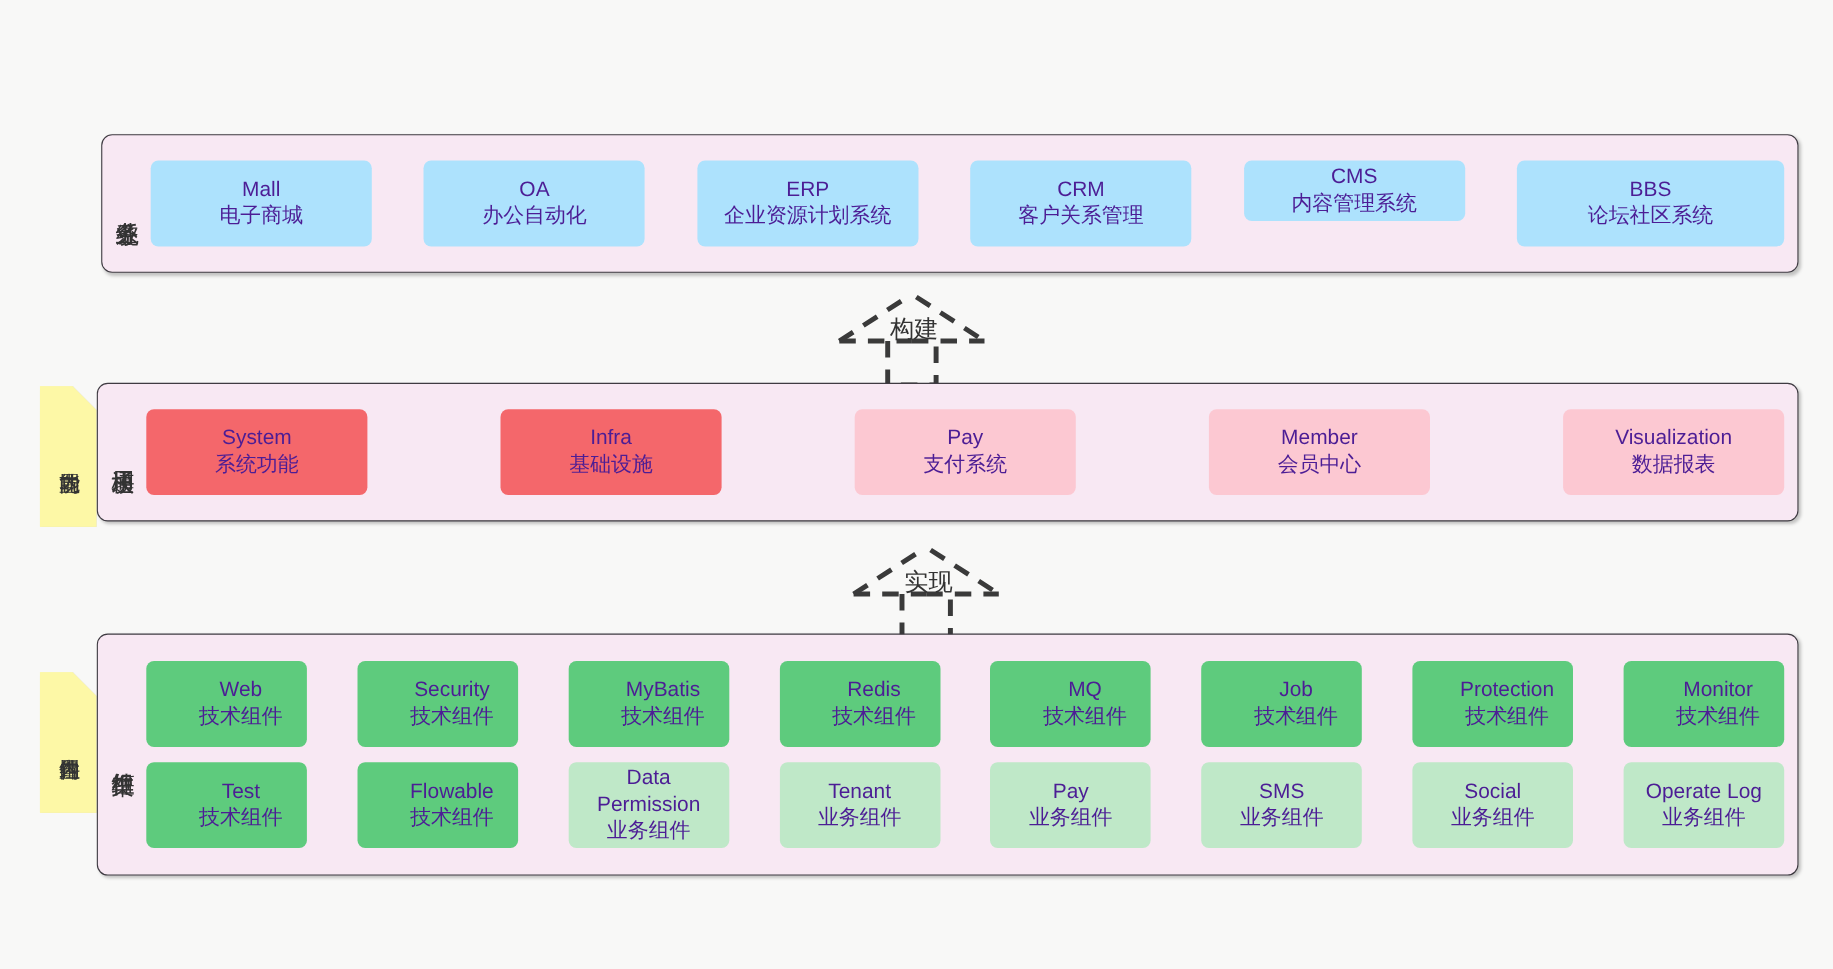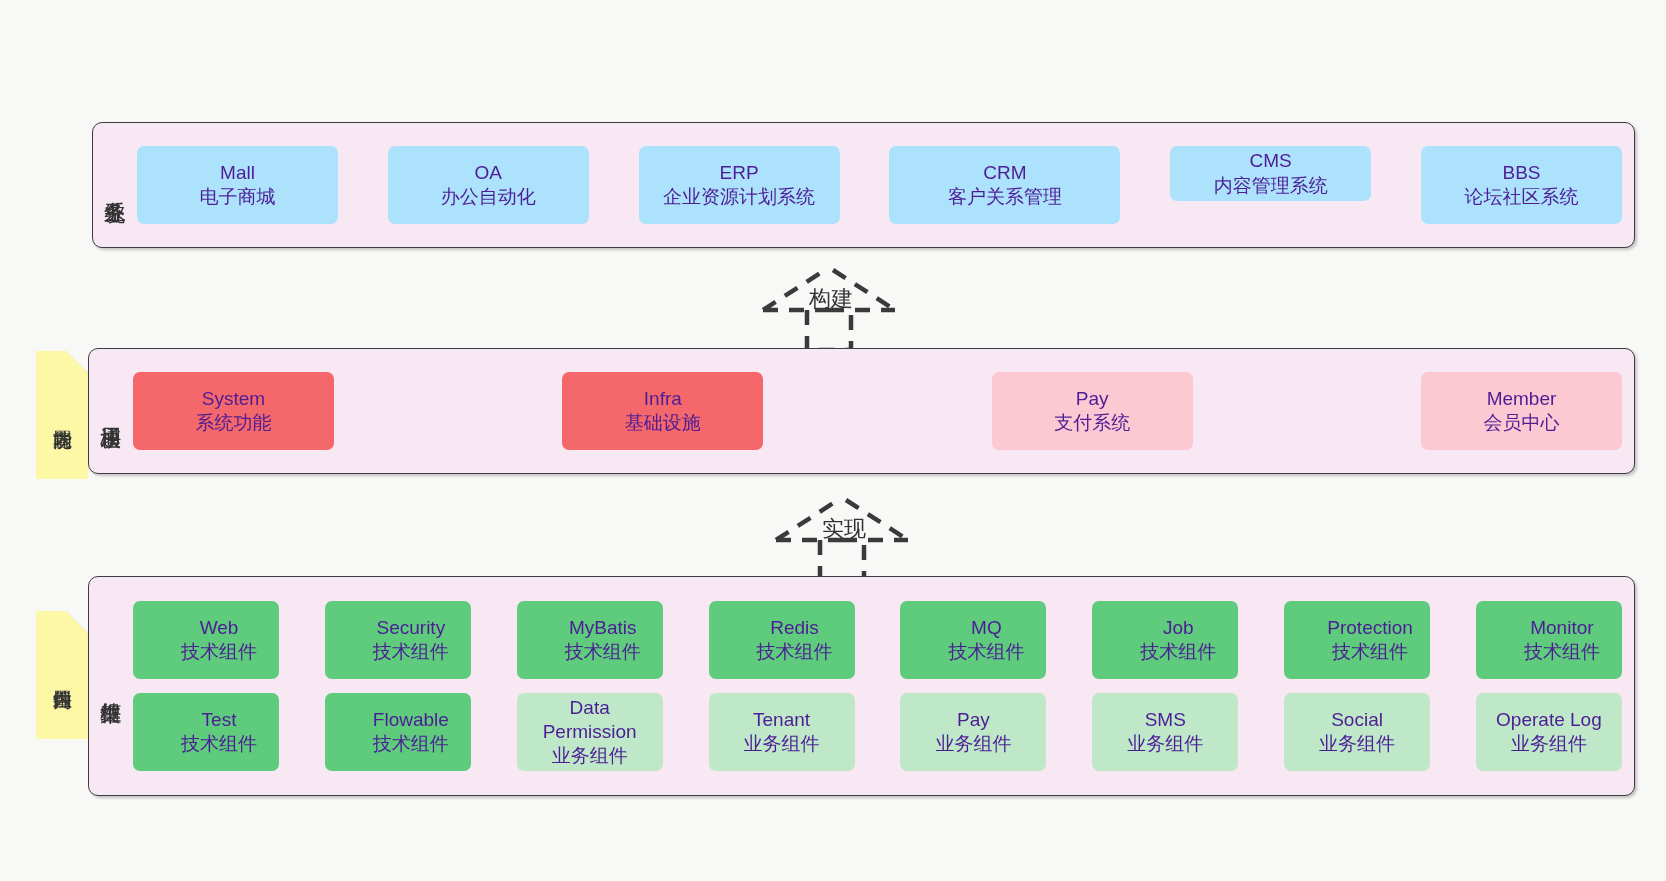--- a/index.html
+++ b/index.html
@@ -141,29 +141,29 @@
           <span class="ln">电子商城</span>
         </div>
         <div class="card c-blue" style="width:201px;height:78px;">
           <span class="ln">OA</span>
           <span class="ln">办公自动化</span>
         </div>
         <div class="card c-blue" style="width:201px;height:78px;">
           <span class="ln">ERP</span>
           <span class="ln">企业资源计划系统</span>
         </div>
-        <div class="card c-blue" style="width:231px;height:78px;">
+        <div class="card c-blue" style="width:201px;height:78px;">
           <span class="ln">CRM</span>
           <span class="ln">客户关系管理</span>
         </div>
         <div class="card c-blue" style="width:201px;height:55px;">
           <span class="ln">CMS</span>
           <span class="ln">内容管理系统</span>
         </div>
-        <div class="card c-blue" style="width:201px;height:78px;">
+        <div class="card c-blue" style="width:243px;height:78px;">
           <span class="ln">BBS</span>
           <span class="ln">论坛社区系统</span>
         </div>
       </div>
     </div>
   </div>
 
   <div class="arrow" style="left:755px; top:262px;">
     <svg width="170" height="90" viewBox="0 0 170 90">
       <path d="M 8 48 L 70 8" fill="none" stroke="#3a3a3a" stroke-width="4.5" stroke-dasharray="15,11"></path>
@@ -193,20 +193,24 @@
           <span class="ln">基础设施</span>
         </div>
         <div class="card c-pink" style="width:201px;height:78px;">
           <span class="ln">Pay</span>
           <span class="ln">支付系统</span>
         </div>
         <div class="card c-pink" style="width:201px;height:78px;">
           <span class="ln">Member</span>
           <span class="ln">会员中心</span>
         </div>
+        <div class="card c-pink" style="width:201px;height:78px;">
+          <span class="ln">Visualization</span>
+          <span class="ln">数据报表</span>
+        </div>
       </div>
     </div>
   </div>
 
   <div class="arrow" style="left:768px; top:492px;">
     <svg width="170" height="90" viewBox="0 0 170 90">
       <path d="M 8 48 L 70 8" fill="none" stroke="#3a3a3a" stroke-width="4.5" stroke-dasharray="15,11"></path>
       <path d="M 78 8 L 140 48" fill="none" stroke="#3a3a3a" stroke-width="4.5" stroke-dasharray="15,11"></path>
       <path d="M 8 48 L 74 48" fill="none" stroke="#3a3a3a" stroke-width="4.5" stroke-dasharray="15,11"></path>
       <path d="M 74 48 L 140 48" fill="none" stroke="#3a3a3a" stroke-width="4.5" stroke-dasharray="15,11"></path>

